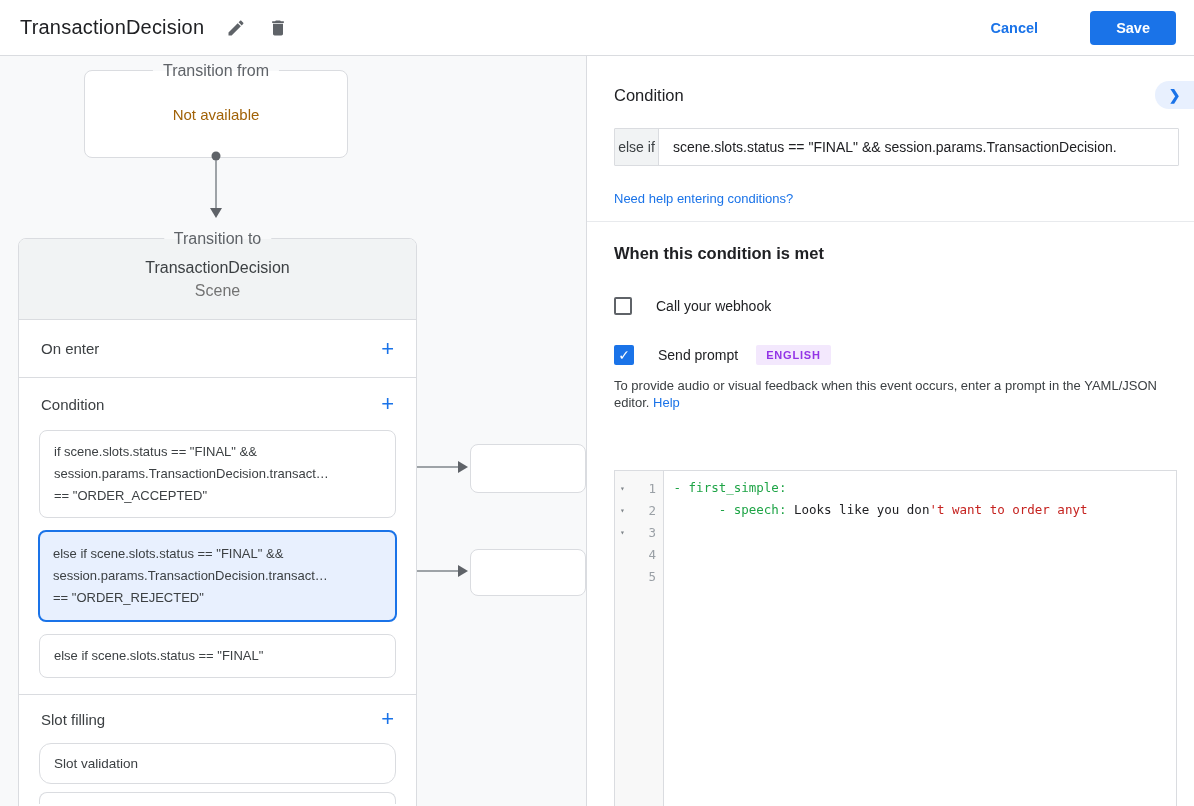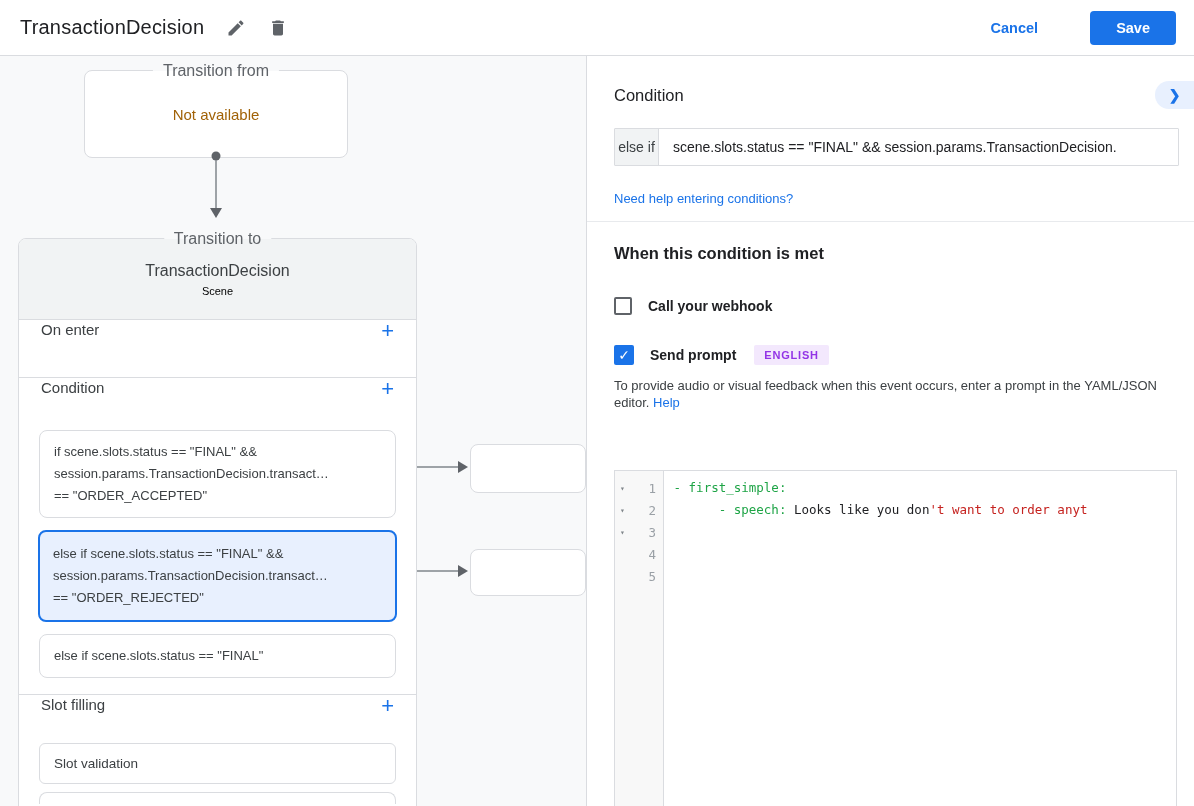--- a/index.html
+++ b/index.html
@@ -28,33 +28,33 @@
   .legend-to { background:linear-gradient(#f8f9fa 50%, #f1f3f4 50%); }
   .tfrom-text { font-size:15px; color:#a16207; }
 
   .connectors { position:absolute; left:0; top:0; width:586px; height:750px; pointer-events:none; }
 
   .tto-box { position:absolute; left:18px; top:182px; width:399px; height:575px; background:#fff;
              border:1px solid #dadce0; border-radius:8px 8px 0 0; }
   .tto-header { height:81px; background:#f1f3f4; border-bottom:1px solid #dadce0; border-radius:7px 7px 0 0;
                 display:flex; flex-direction:column; align-items:center; justify-content:center; gap:5px; }
   .tto-title { font-size:16px; color:#3c4043; }
-  .tto-sub { font-size:11px; color:#000000; }
-  .section-row { display:flex; justify-content:space-between; padding:1px 22px; }
+  .tto-sub { font-size:16px; color:#737373; }
+  .section-row { display:flex; align-items:center; justify-content:space-between; padding:1px 22px; }
   .row-onenter { height:58px; border-bottom:1px solid #dadce0; }
   .section-label { font-size:15px; color:#3c4043; }
   .plus-icon { color:#1a73e8; font-size:22px; font-weight:300; line-height:20px; cursor:pointer; }
   .cond-label-row { height:52px; }
   .cond-card { margin:0 20px 12px 20px; background:#fff; border:1px solid #dadce0; border-radius:8px;
                padding:10px 14px; font-size:13px; color:#3c4043; line-height:22px; cursor:pointer; }
   .cond-card.selected { background:#e8f0fe; border:2px solid #1a73e8; margin:0 19px 12px 19px; padding:11px 13px; }
   .cond-card .cline { white-space:nowrap; overflow:hidden; }
   .cond-divider { border-bottom:1px solid #dadce0; margin-top:16px; }
   .slot-label-row { height:48px; }
-  .slot-card { margin:0 20px 8px 20px; background:#fff; border:1px solid #dadce0; border-radius:6px;
+  .slot-card { margin:0 20px 8px 20px; background:#fff; border:1px solid #dadce0; border-radius:12px;
                padding:12px 14px; font-size:13.5px; color:#3c4043; cursor:pointer; }
   .partial-card { margin:0 20px; height:12px; background:#fff; border:1px solid #dadce0; border-bottom:none;
                   border-radius:8px 8px 0 0; }
 
   .target-box { position:absolute; background:#fff; border:1px solid #dadce0; border-radius:8px; width:116px; }
   .target-box-1 { left:470px; top:388px; height:49px; }
   .target-box-2 { left:470px; top:493px; height:47px; }
 
   
   .panel { position:absolute; top:56px; left:586px; width:608px; height:750px; background:#fff;
@@ -72,21 +72,21 @@
                 font-size:14px; color:#202124; padding:0 6px 0 14px; background:#fff; }
   .help-link { position:absolute; left:27px; top:123px; font-size:13px; color:#1a73e8; text-decoration:none; cursor:pointer;margin-top:12px; }
   .panel-divider { position:absolute; left:0; top:165px; width:608px; border-bottom:1px solid #e8eaed; }
   .when-heading { top:188px;font-weight:bold; }
   .check-row { position:absolute; left:27px; display:flex; align-items:center; }
   .row-webhook { top:241px; }
   .row-prompts { top:289px; }
   .checkbox { width:18px; height:18px; border:2px solid #5f6368; border-radius:2px; background:#fff; cursor:pointer; }
   .checkbox.checked { width:20px; height:20px; border:none; background:#1a73e8; color:#fff; font-size:14px;
                       text-align:center; line-height:20px; }
-  .check-label { font-size:14px; font-weight:bold; color:#202124; margin-left:16px; }
+  .check-label { font-size:14px; font-weight:normal; color:#202124; margin-left:24px; }
   .lang-badge { margin-left:18px; background:#f3e8fd; color:#9334e6; font-size:11px; font-weight:bold;
                 letter-spacing:.8px; padding:4px 10px; border-radius:2px; }
   .feedback-text { position:absolute; left:27px; top:321px; width:562px; font-size:13px; color:#3c4043; line-height:17px; }
   .feedback-text a { color:#1a73e8; text-decoration:none; cursor:pointer; }
 
   .tabs { position:absolute; left:27px; top:372px; display:flex; }
   .tab { width:110px; height:37px; display:flex; align-items:center; justify-content:center;
          font-size:13px; font-weight:bold; letter-spacing:.3px; color:#5f6368; cursor:pointer; }
   .tab.active { background:#e8f0fe; color:#1a73e8; }
 

